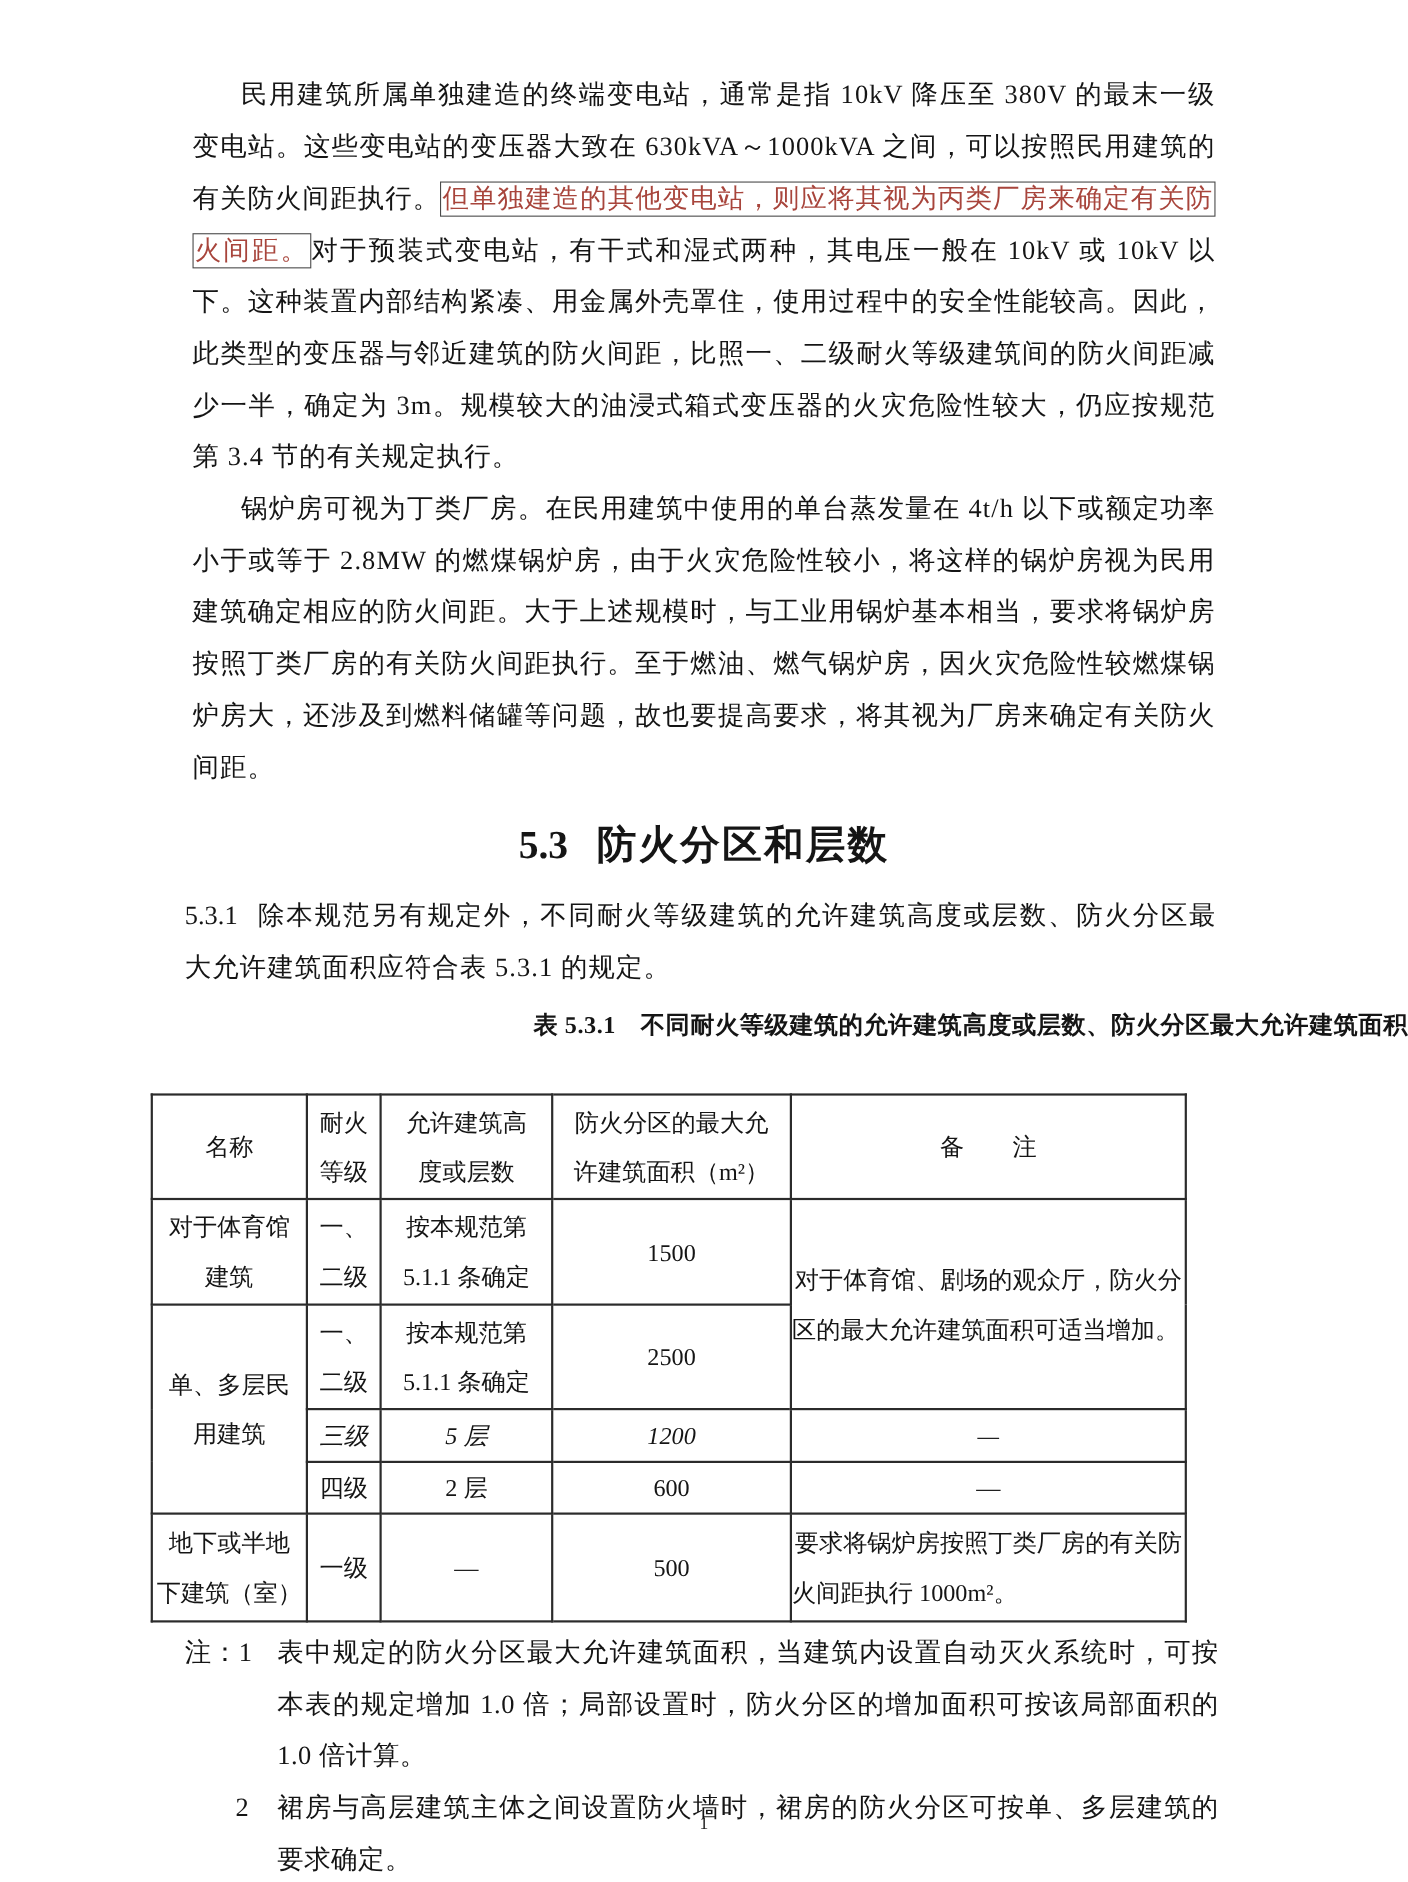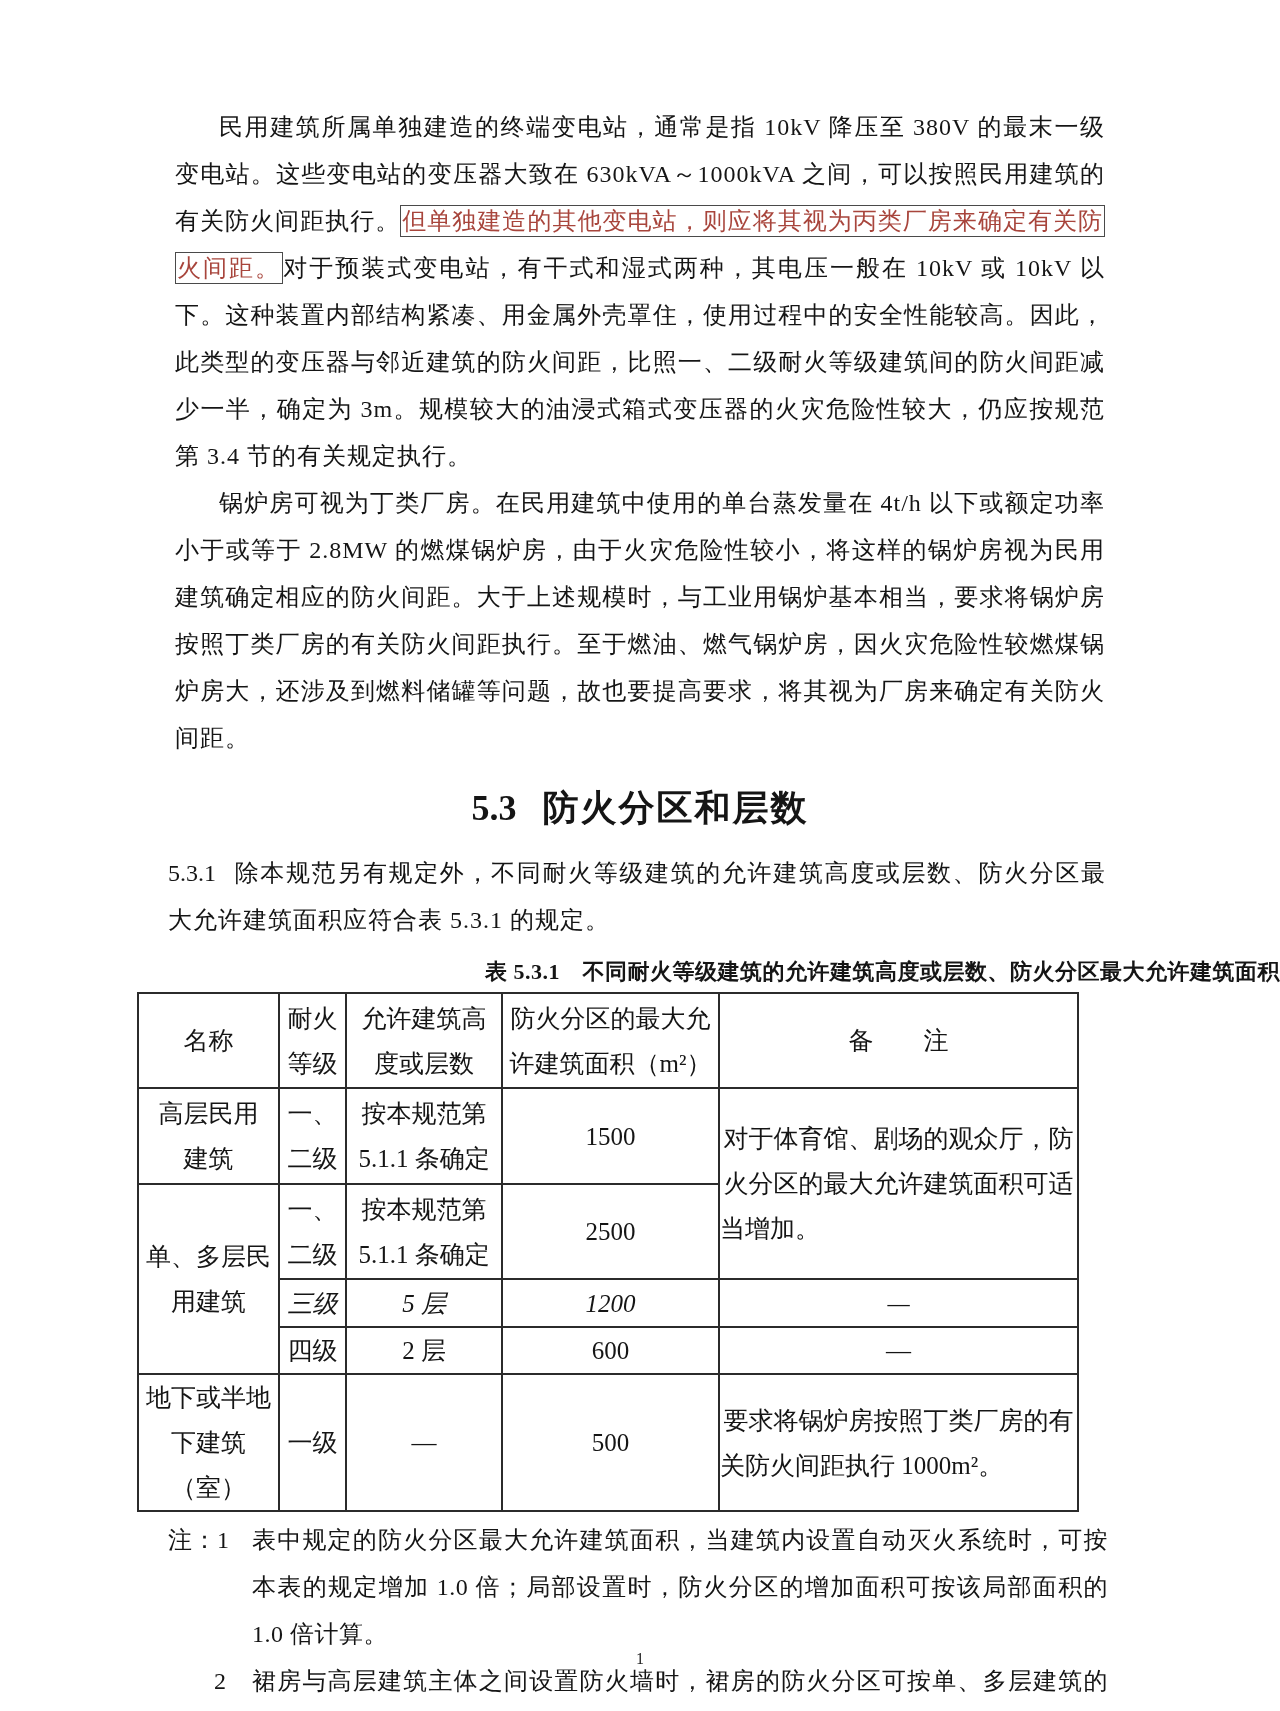--- a/index.html
+++ b/index.html
@@ -5,21 +5,21 @@
   * { box-sizing: border-box; }
   html, body { margin: 0; padding: 0; background: #ffffff; }
   .page {
     position: relative;
     width: 1280px;
     height: 1711px;
     background: #ffffff;
     overflow: hidden;
     font-family: "Liberation Serif", "DejaVu Serif", serif;
     color: #151515;
-    padding-top: 104px;
+    padding-top: 64px;
   }
   .body-p {
     margin: 0 0 0 175px;
     width: 930px;
     font-size: 24px;
     line-height: 47px;
     text-align: justify;
     text-align-last: left;
     letter-spacing: 1px;
   }
@@ -57,21 +57,22 @@
     font-weight: bold;
     line-height: 40px;
     letter-spacing: 0.5px;
     text-align: right;
   }
   table.ftable {
     margin-left: 137px;
     width: 940px;
     border-collapse: collapse;
     table-layout: fixed;
-    font-size: 25px;
+    font-size: 22px;
+    margin-top: 42px;
   }
   table.ftable td {
     border: 2px solid #2b2b2b;
     vertical-align: middle;
     text-align: center;
     line-height: 45px;
     padding: 0;
     overflow: hidden;
   }
   td.pre { white-space: pre-line; }
@@ -144,21 +145,21 @@
       <td class="pre">名称</td>
       <td class="pre">耐火
 等级</td>
       <td class="pre">允许建筑高
 度或层数</td>
       <td class="pre">防火分区的最大允
 许建筑面积（m²）</td>
       <td class="pre">备　　注</td>
     </tr>
     <tr class="tr1">
-      <td class="pre">高层民用
+      <td class="pre">对于体育馆
 建筑</td>
       <td class="pre">一、
 二级</td>
       <td class="pre">按本规范第
 5.1.1 条确定</td>
       <td>1500</td>
       <td class="just" rowspan="2">对于体育馆、剧场的观众厅，防火分区的最大允许建筑面积可适当增加。</td>
     </tr>
     <tr class="tr2">
       <td class="pre" rowspan="3">单、多层民

